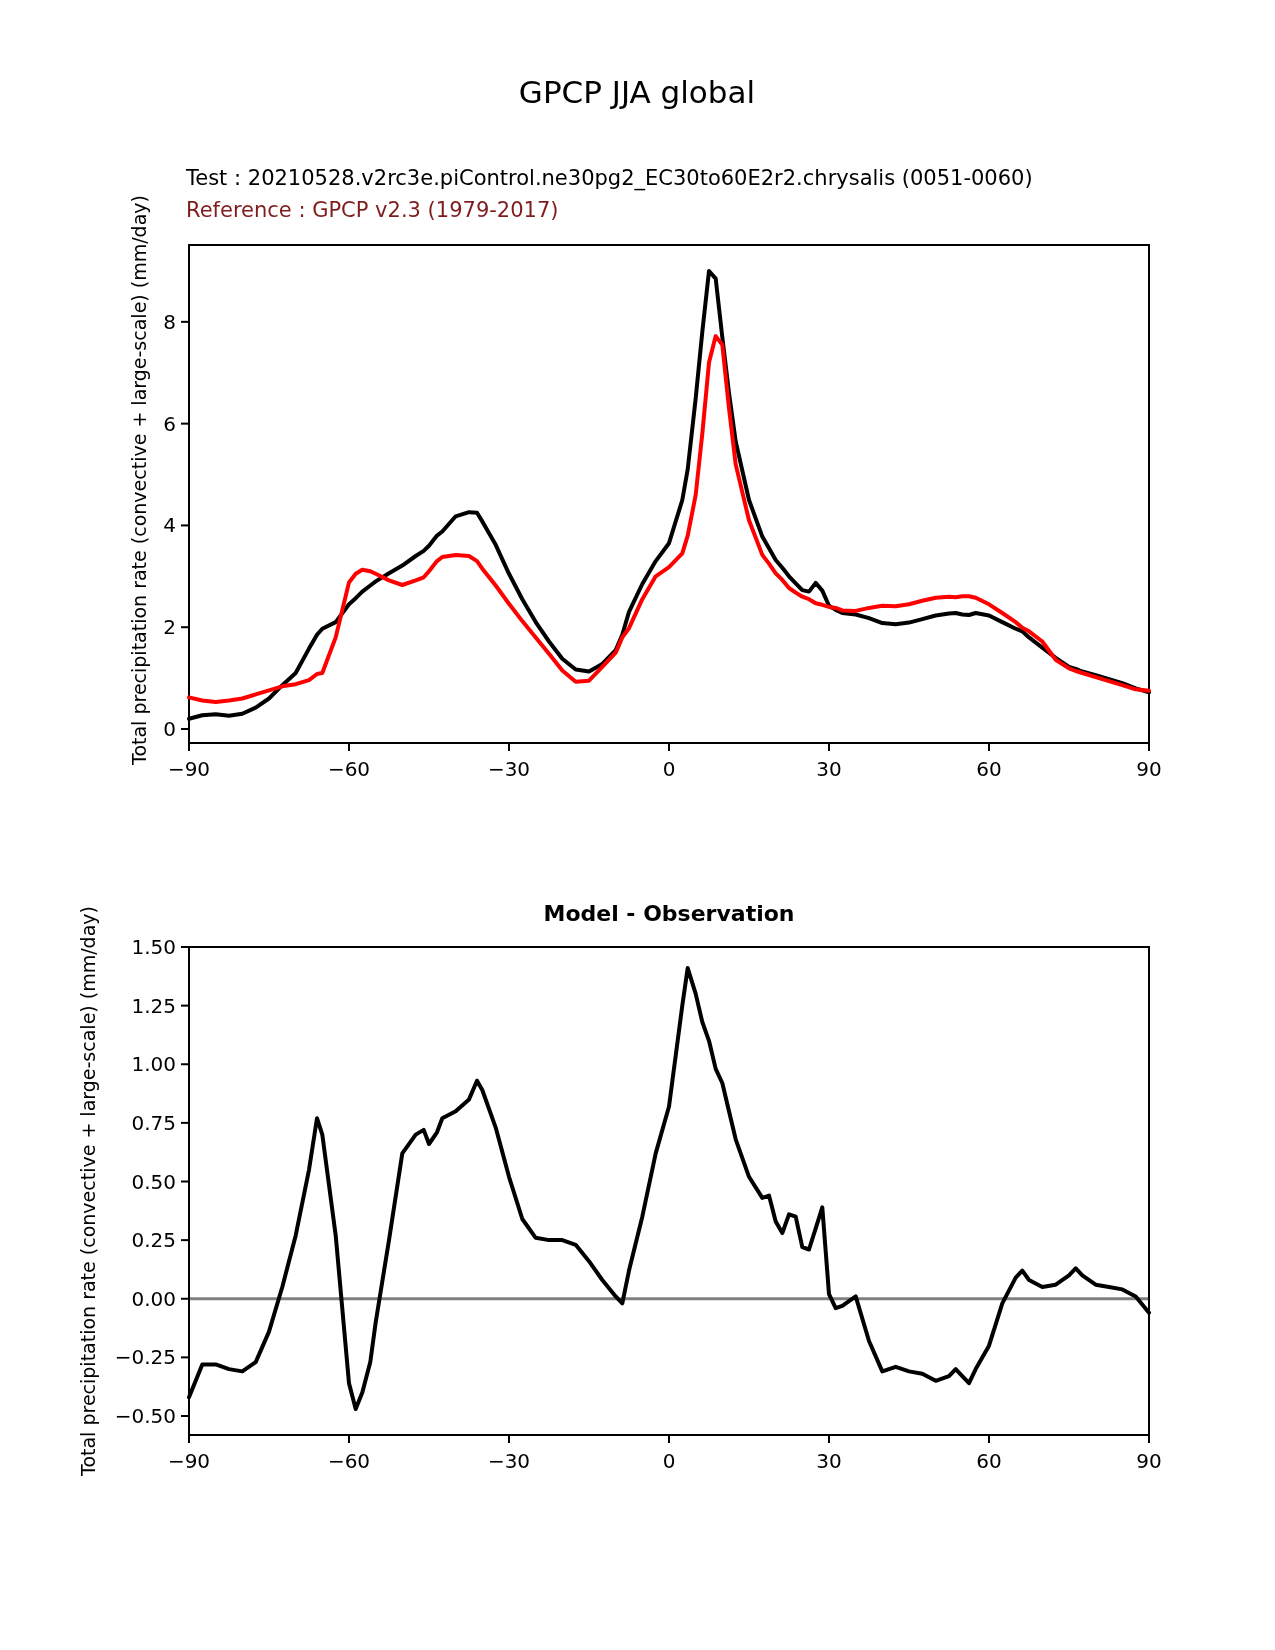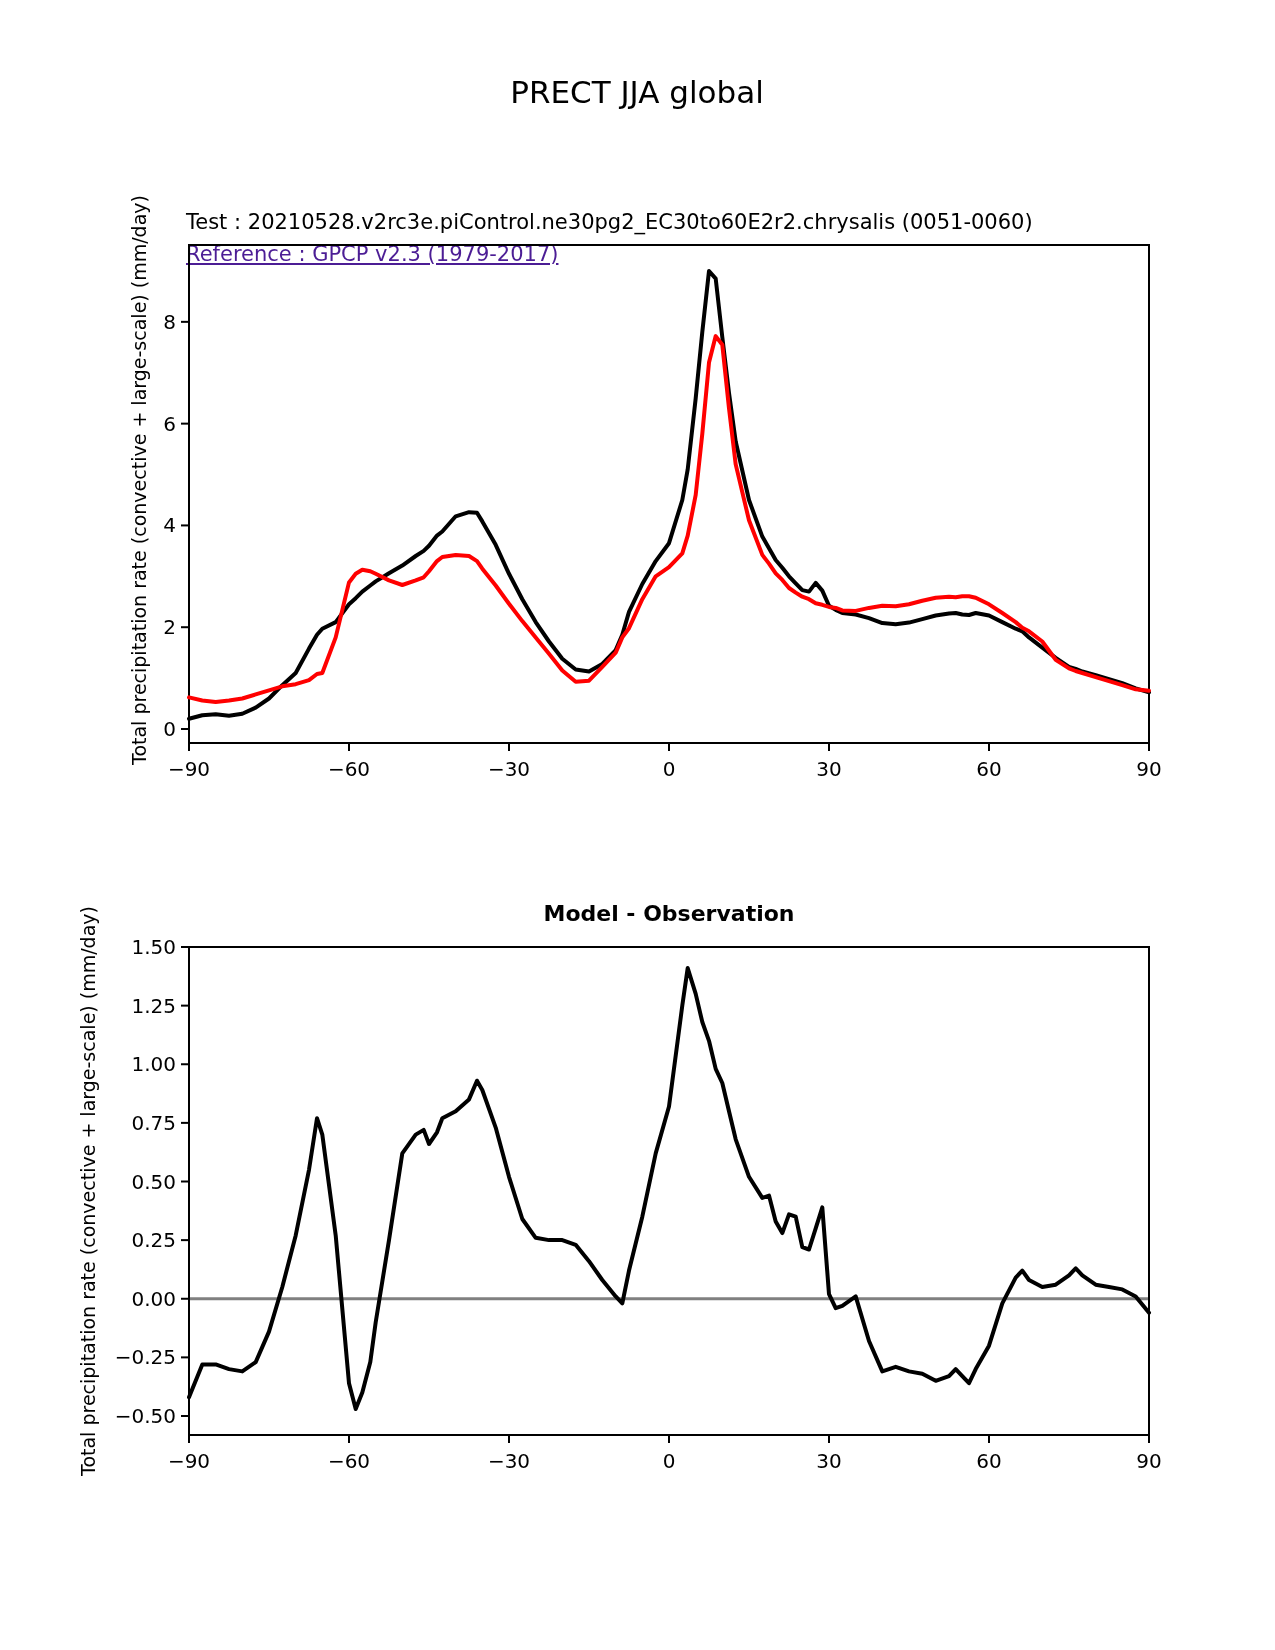--- a/index.html
+++ b/index.html
@@ -16,21 +16,20 @@
     left: 637px; top: 74px;
     transform: translateX(-50%);
     font-size: 31px;
     white-space: nowrap;
   }
   .legend-line {
     position: absolute;
     left: 186px;
     font-size: 21px;
     white-space: nowrap;
-    margin-top: 44px;
   }
   .legend-test { top: 166px; }
   .legend-ref  { top: 198px; }
   .axes-title {
     position: absolute;
     left: 669px; top: 901px;
     transform: translateX(-50%);
     font-size: 22px;
     white-space: nowrap;
     font-weight: bold;
@@ -49,24 +48,24 @@
   }
   svg text {
     font-family: "DejaVu Sans", sans-serif;
     font-size: 20px;
     fill: #000;
   }
 </style>
 </head>
 <body>
 
-<div class="fig-title">PRECT JJA global</div>
+<div class="fig-title">GPCP JJA global</div>
 
 <div class="legend-line legend-test" style="color: rgb(0, 0, 0);">Test : 20210528.v2rc3e.piControl.ne30pg2_EC30to60E2r2.chrysalis (0051-0060)</div>
-<div class="legend-line legend-ref" style="color: #4c1d95; text-decoration: underline;">Reference : GPCP v2.3 (1979-2017)</div>
+<div class="legend-line legend-ref" style="color: #7f1d1d;">Reference : GPCP v2.3 (1979-2017)</div>
 
 <div class="ylabel ylabel-top">Total precipitation rate (convective + large-scale) (mm/day)</div>
 <div class="ylabel ylabel-bottom">Total precipitation rate (convective + large-scale) (mm/day)</div>
 
 <div class="axes-title">Model - Observation</div>
 
 <svg class="canvas" width="1275" height="1650" viewBox="0 0 1275 1650">
   <g id="g-chart-0">
       <rect x="189" y="245" width="960" height="498" fill="none" stroke="#000" stroke-width="2"></rect>
       <line x1="189" x2="189" y1="743" y2="751" stroke="#000" stroke-width="2"></line>

